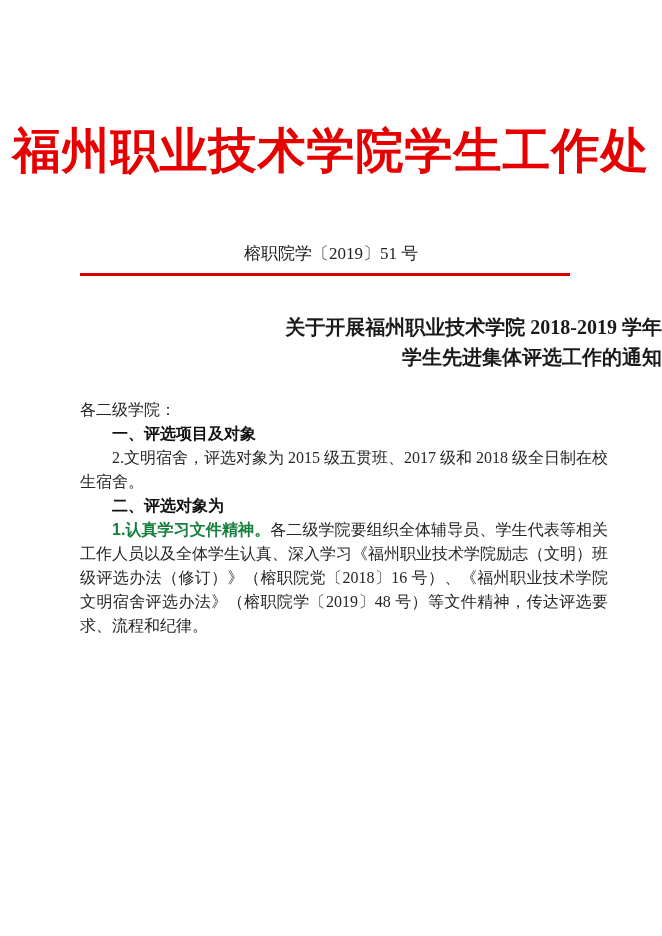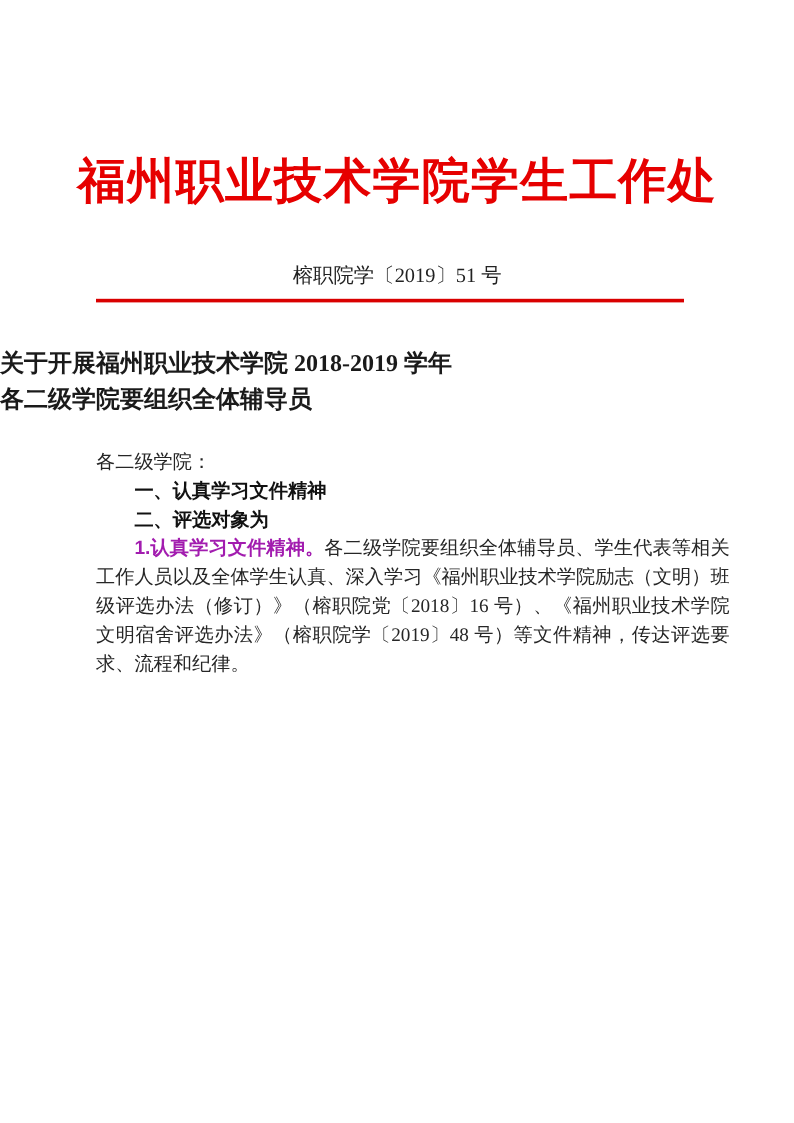--- a/index.html
+++ b/index.html
@@ -11,44 +11,44 @@
     margin: 0 auto;
     background: #ffffff;
     overflow: hidden;
     font-family: "Liberation Serif", "DejaVu Serif", serif;
     color: #262626;
   }
   .office-name {
     padding-top: 128px;
     text-align: center;
     color: #e60000;
-    font-size: 40px;
+    font-size: 48px;
     font-weight: bold;
     line-height: 46px;
     letter-spacing: 1px;
     white-space: nowrap;
     font-family: Liberation Serif, serif;
   }
   .doc-number {
-    margin-top: 44px;
+    margin-top: 68px;
     text-align: center;
     font-size: 17px;
     line-height: 24px;
     color: #222222;
   }
   .red-rule {
     margin-top: 7px;
     margin-left: 80px;
     width: 490px;
     height: 3px;
     background: #d90000;
   }
   .doc-title {
     margin-top: 36px;
-    text-align: left;
+    text-align: right;
     font-size: 20px;
     font-weight: bold;
     line-height: 30px;
     color: #1a1a1a;
   }
   .body-text {
     margin: 26px 54px 0 80px;
     font-size: 16px;
     line-height: 24px;
     text-align: justify;
@@ -56,45 +56,46 @@
   .body-text p { margin: 0; }
   .indent { text-indent: 2em; }
   .section-heading {
     font-weight: bold;
     font-family: "Liberation Sans", "DejaVu Sans", sans-serif;
     color: #111111;
   }
   .bold-lead {
     font-weight: bold;
     font-family: "Liberation Sans", "DejaVu Sans", sans-serif;
-    color: #a21caf;
+    color: #15803d;
   }
 </style>
 </head>
 <body>
 
 <div class="page">
 
   <div class="office-name">福州职业技术学院学生工作处</div>
 
   <div class="doc-number">榕职院学〔2019〕51 号</div>
 
   <div class="red-rule"></div>
 
   <div class="doc-title">
     <div>关于开展福州职业技术学院 2018-2019 学年</div>
-    <div>各二级学院要组织全体辅导员</div>
+    <div>学生先进集体评选工作的通知</div>
   </div>
 
   <div class="body-text">
     <p>各二级学院：</p>
 
 
-    <p class="indent section-heading">一、认真学习文件精神</p>
+    <p class="indent section-heading">一、评选项目及对象</p>
 
 
+    <p class="indent">2.文明宿舍，评选对象为 2015 级五贯班、2017 级和 2018 级全日制在校生宿舍。</p>
 
     <p class="indent section-heading">二、评选对象为</p>
 
     <p class="indent"><span class="bold-lead">1.认真学习文件精神。</span><span>各二级学院要组织全体辅导员、学生代表等相关工作人员以及全体学生认真、深入学习《福州职业技术学院励志（文明）班级评选办法（修订）》（榕职院党〔2018〕16 号）、《福州职业技术学院文明宿舍评选办法》（榕职院学〔2019〕48 号）等文件精神，传达评选要求、流程和纪律。</span></p>
   </div>
 
 </div>
 
 </body></html>

